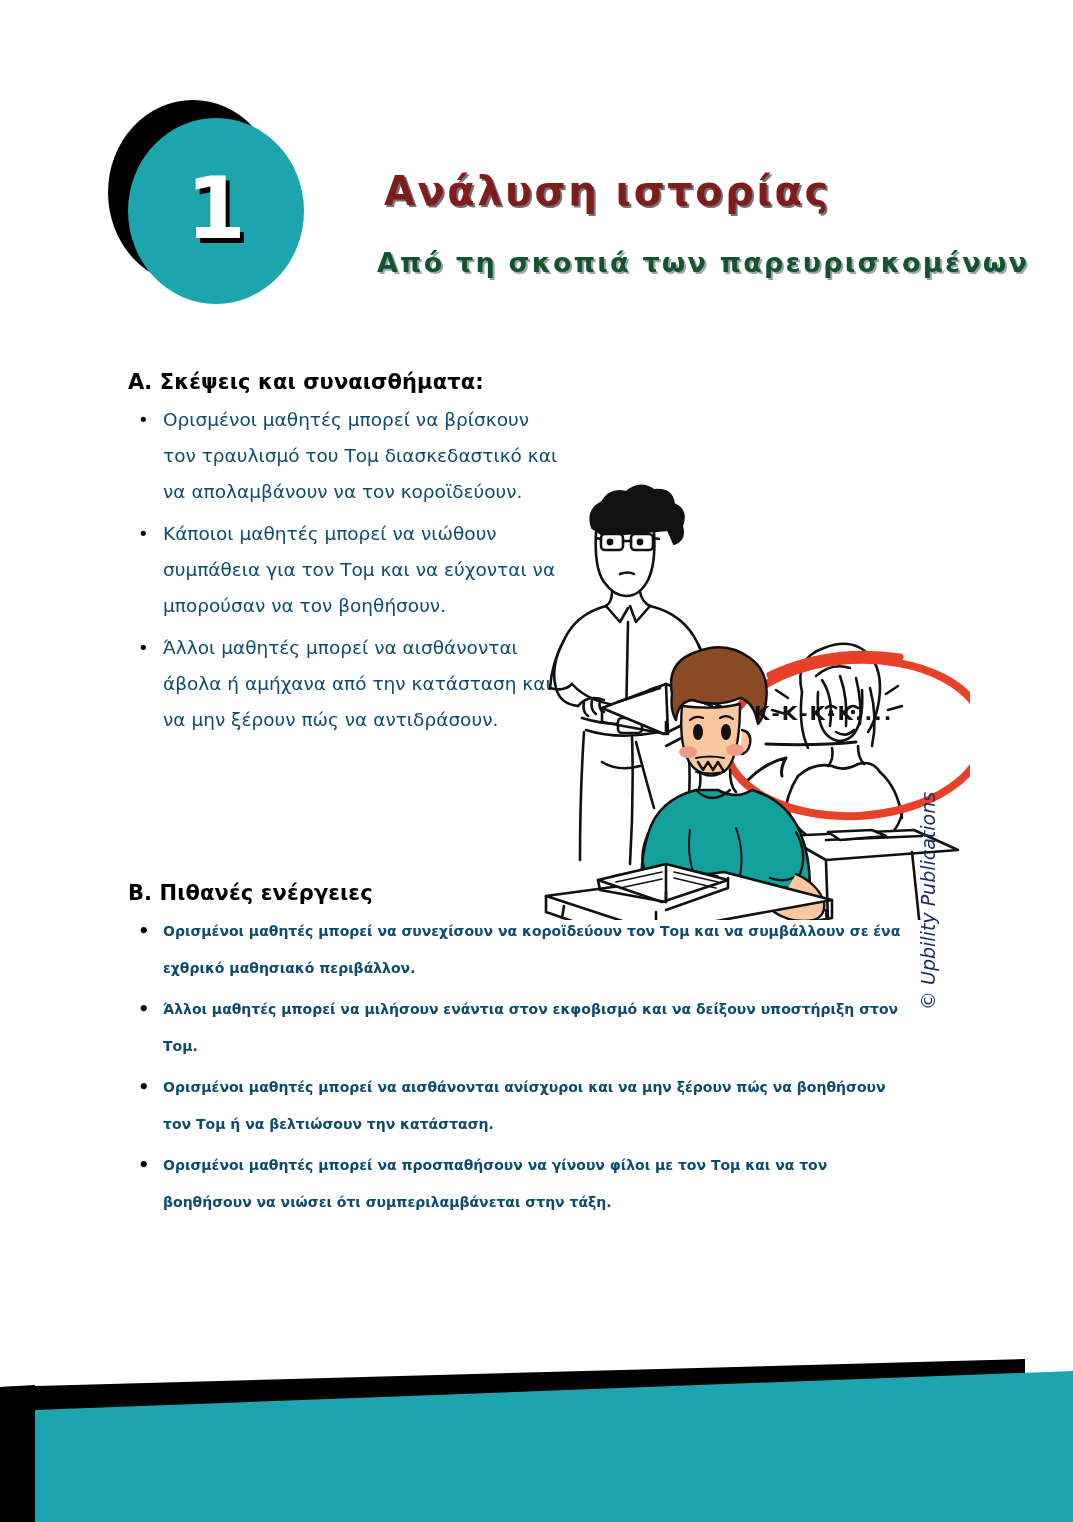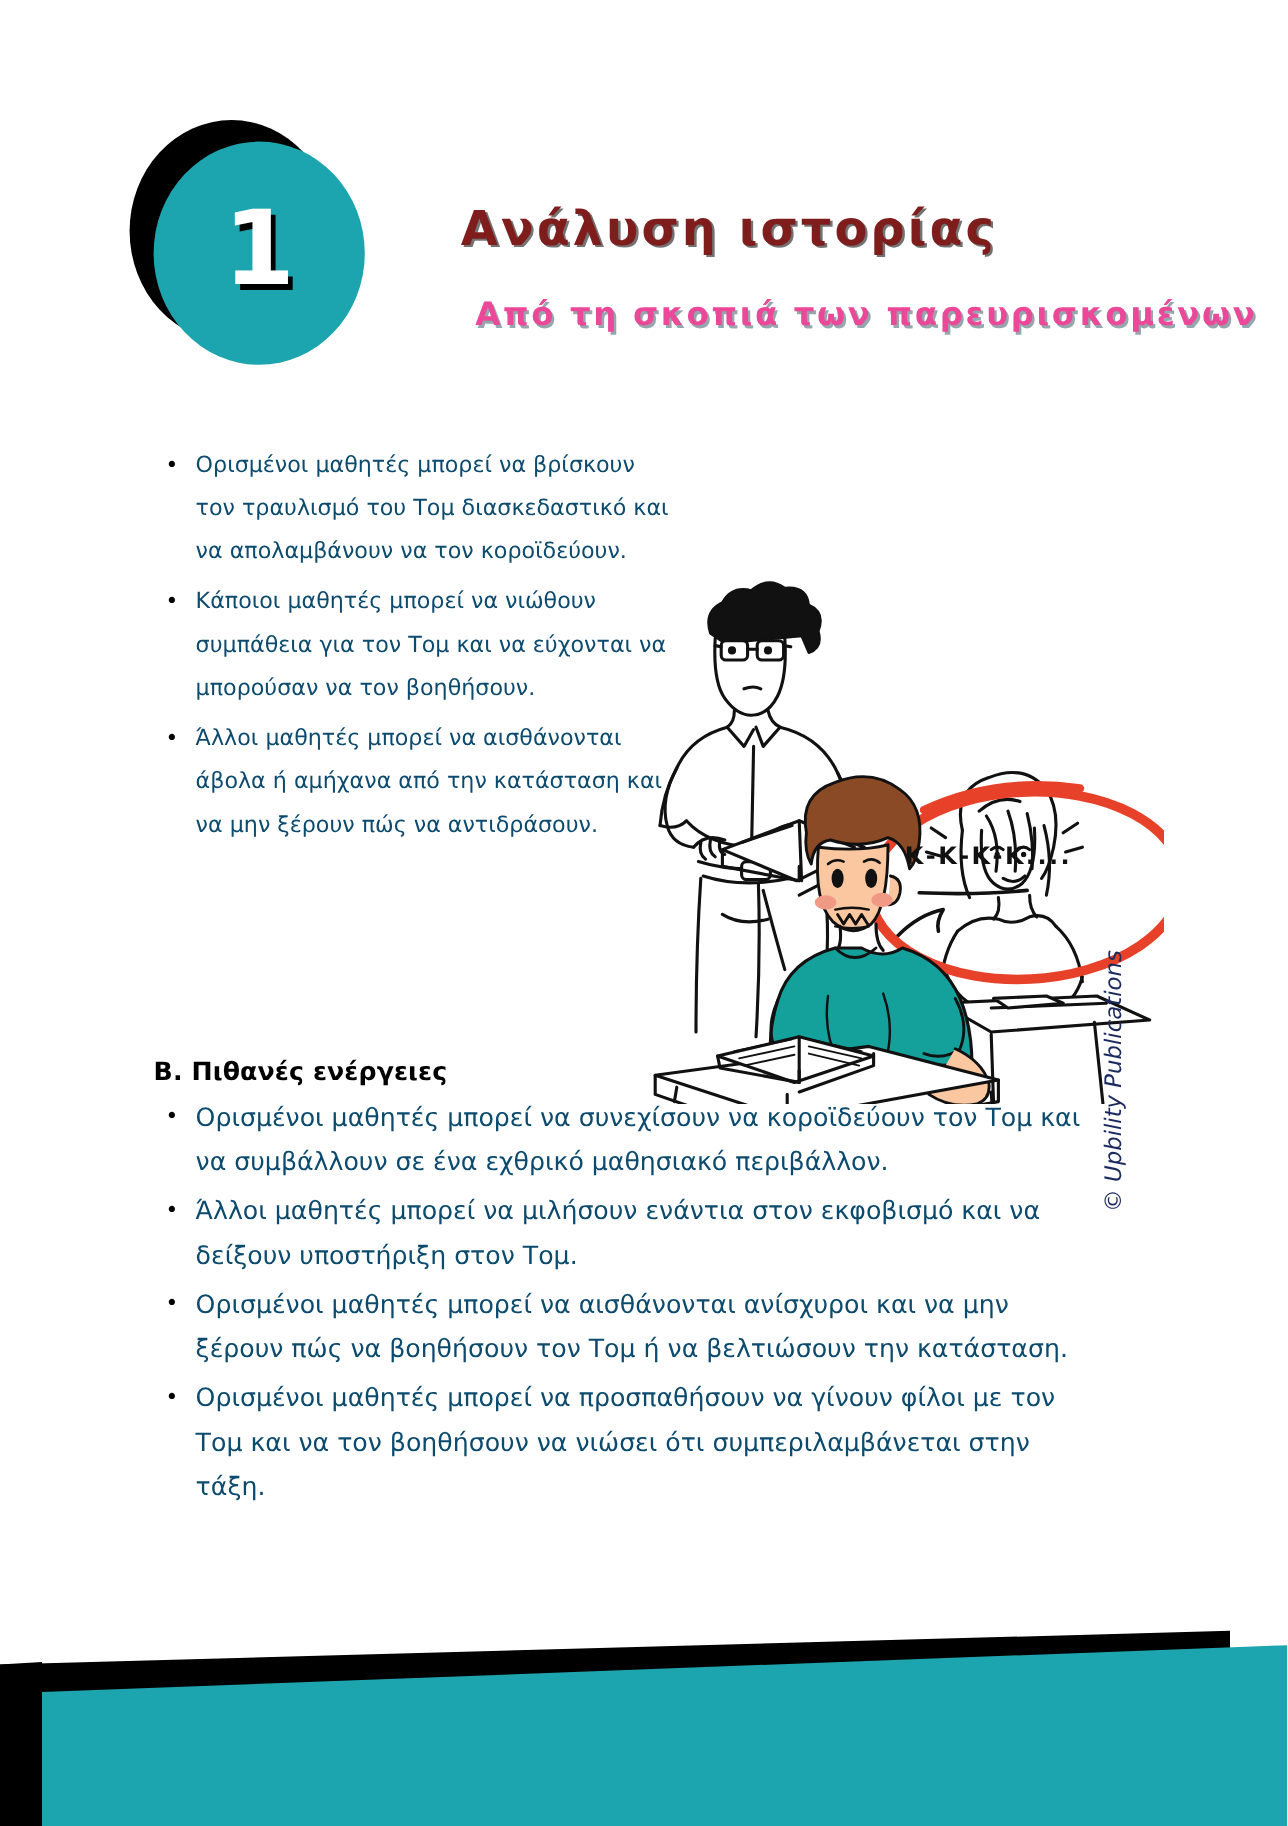--- a/index.html
+++ b/index.html
@@ -69,26 +69,26 @@
     font-family: "DejaVu Sans", sans-serif;
     font-size: 40px;
     font-weight: bold;
     color: #7f1d1d;
     letter-spacing: 2.5px;
     white-space: nowrap;
     text-shadow: 2px 2px 0 rgba(0,0,0,0.55);
   }
   .title-sub {
     position: absolute;
-    left: 396px;
+    left: 377px;
     top: 247px;
     font-family: "DejaVu Sans", sans-serif;
     font-size: 27px;
     font-weight: bold;
-    color: #ec4899;
+    color: #14532d;
     letter-spacing: 2.2px;
     white-space: nowrap;
     text-shadow: 2px 2px 0 rgba(20,60,70,0.45);
   }
 
   
   .section-a {
     position: absolute;
     left: 128px;
     top: 370px;
@@ -125,23 +125,24 @@
   ul.bullets > li::before {
     content: "\2022";
     position: absolute;
     left: 10px;
     top: 0;
     font-size: 18px;
     line-height: 36px;
     color: #000000;
   }
   .section-b ul.bullets > li {
-    font-size: 21px;
+    font-size: 14px;
     line-height: 37px;
     margin-bottom: 4px;
+    font-weight: bold;
   }
 
   
   .copyright {
     position: absolute;
     left: 917px;
     top: 1010px;
     width: 280px;
     transform: rotate(-90deg);
     transform-origin: left top;
@@ -180,20 +181,21 @@
     <div class="badge-shadow"></div>
     <div class="badge-circle">
       <div class="badge-num">1</div>
     </div>
   </div>
 
   <div class="title-main">Ανάλυση  ιστορίας</div>
   <div class="title-sub">Από  τη  σκοπιά  των  παρευρισκομένων</div>
 
   <div class="section-a">
+    <h2 class="sec-heading">Α. Σκέψεις και συναισθήματα:</h2>
     <ul class="bullets">
       <li>Ορισμένοι μαθητές μπορεί να βρίσκουν τον τραυλισμό του Τομ διασκεδαστικό  και να απολαμβάνουν να τον κοροϊδεύουν.</li>
       <li>Κάποιοι μαθητές μπορεί να νιώθουν συμπάθεια για τον Τομ και να εύχονται να μπορούσαν να τον βοηθήσουν.</li>
       <li>Άλλοι μαθητές μπορεί να αισθάνονται άβολα ή αμήχανα από την κατάσταση και να μην ξέρουν πώς να αντιδράσουν.</li>
     </ul>
   </div>
 
   <div class="illo">
     <svg width="430" height="440" viewBox="0 0 430 440" xmlns="http://www.w3.org/2000/svg">
       <g fill="none" stroke="#111111" stroke-width="2.6" stroke-linecap="round" stroke-linejoin="round">

